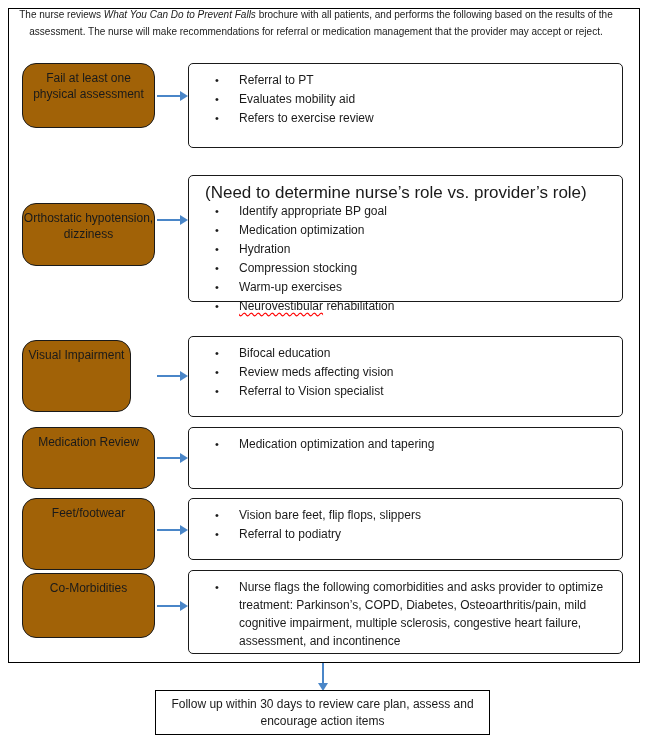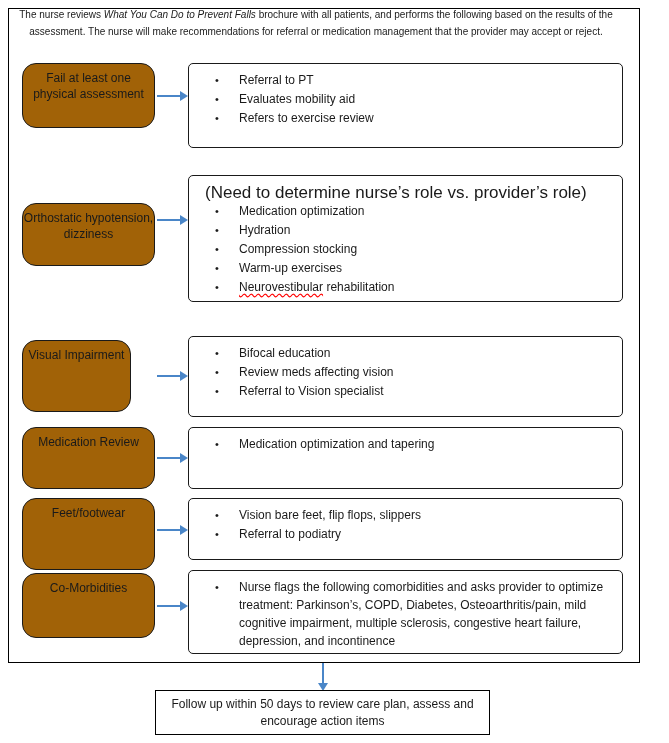--- a/index.html
+++ b/index.html
@@ -192,20 +192,21 @@
 <div class="rbox" style="left:22px; top:203px; width:133px; height:63px;">
   <span class="lbox-label">Orthostatic hypotension, dizziness</span>
 </div>
 <div class="arrow-h" style="left:157px; top:215px; width:31px;">
   <div class="shaft" style="width:23px;"></div>
   <div class="head" style="left:23px;"></div>
 </div>
 <div class="dbox" style="left:188px; top:175px; width:435px; height:127px;">
   <div class="note">(Need to determine nurse’s role vs. provider’s role)</div>
   <ul>
+    <li>Identify appropriate BP goal</li>
     <li>Medication optimization</li>
     <li>Hydration</li>
     <li>Compression stocking</li>
     <li>Warm-up exercises</li>
     <li><span class="spell">Neurovestibular</span> rehabilitation</li>
   </ul>
 </div>
 
 <div class="rbox" style="left:22px; top:340px; width:109px; height:72px;">
   <span class="lbox-label">Visual Impairment</span>
@@ -251,24 +252,24 @@
 
 <div class="rbox" style="left:22px; top:573px; width:133px; height:65px;">
   <span class="lbox-label">Co-Morbidities</span>
 </div>
 <div class="arrow-h" style="left:157px; top:601px; width:31px;">
   <div class="shaft" style="width:23px;"></div>
   <div class="head" style="left:23px;"></div>
 </div>
 <div class="dbox" style="left:188px; top:570px; width:435px; height:84px;">
   <ul>
-    <li class="para">Nurse flags the following comorbidities and asks provider to optimize treatment: Parkinson’s, COPD, Diabetes, Osteoarthritis/pain, mild cognitive impairment, multiple sclerosis, congestive heart failure, depression, and incontinence</li>
+    <li class="para">Nurse flags the following comorbidities and asks provider to optimize treatment: Parkinson’s, COPD, Diabetes, Osteoarthritis/pain, mild cognitive impairment, multiple sclerosis, congestive heart failure, assessment, and incontinence</li>
   </ul>
 </div>
 
 <div class="arrow-v" style="left:318px; top:663px; width:10px; height:28px;">
   <div class="shaft" style="height:21px;"></div>
   <div class="head" style="top:20px;"></div>
 </div>
 
 <div id="footer-box">
-  <div class="ftext">Follow up within 50 days to review care plan, assess and encourage action items</div>
+  <div class="ftext">Follow up within 30 days to review care plan, assess and encourage action items</div>
 </div>
 
 </body></html>

